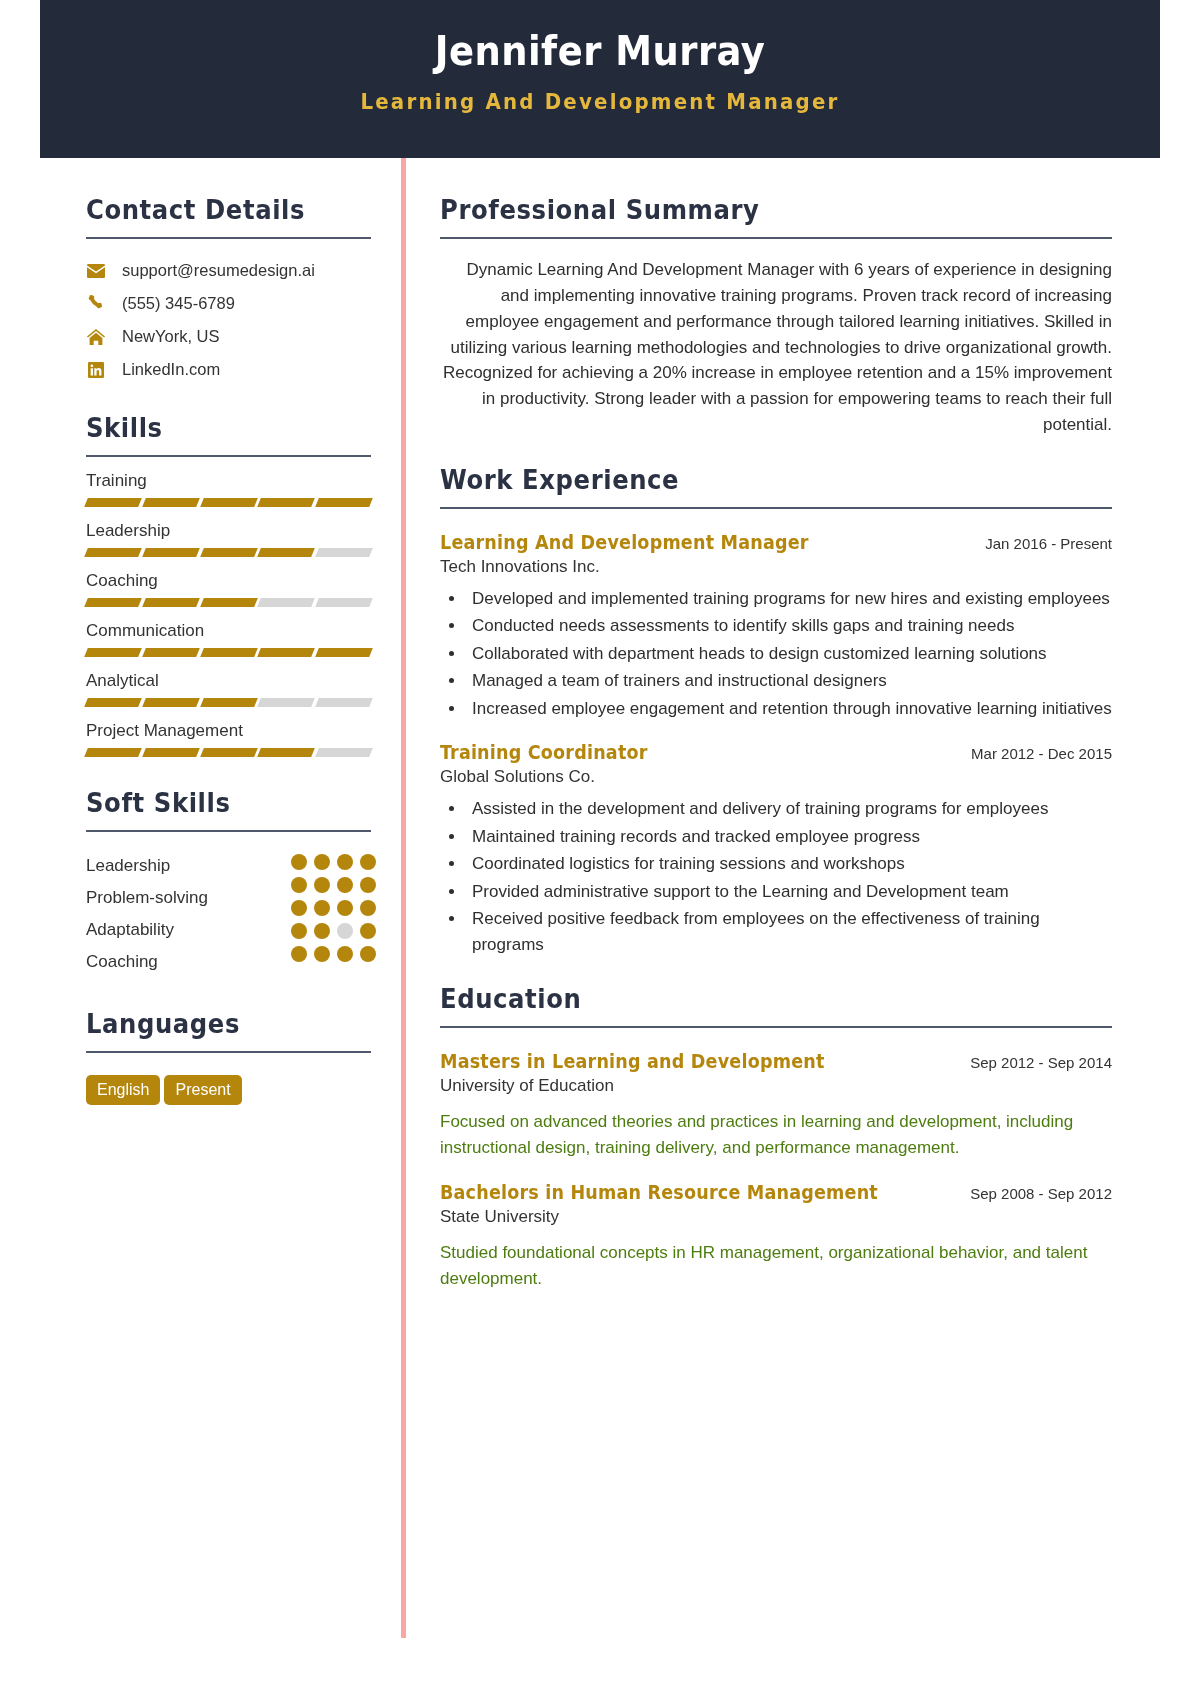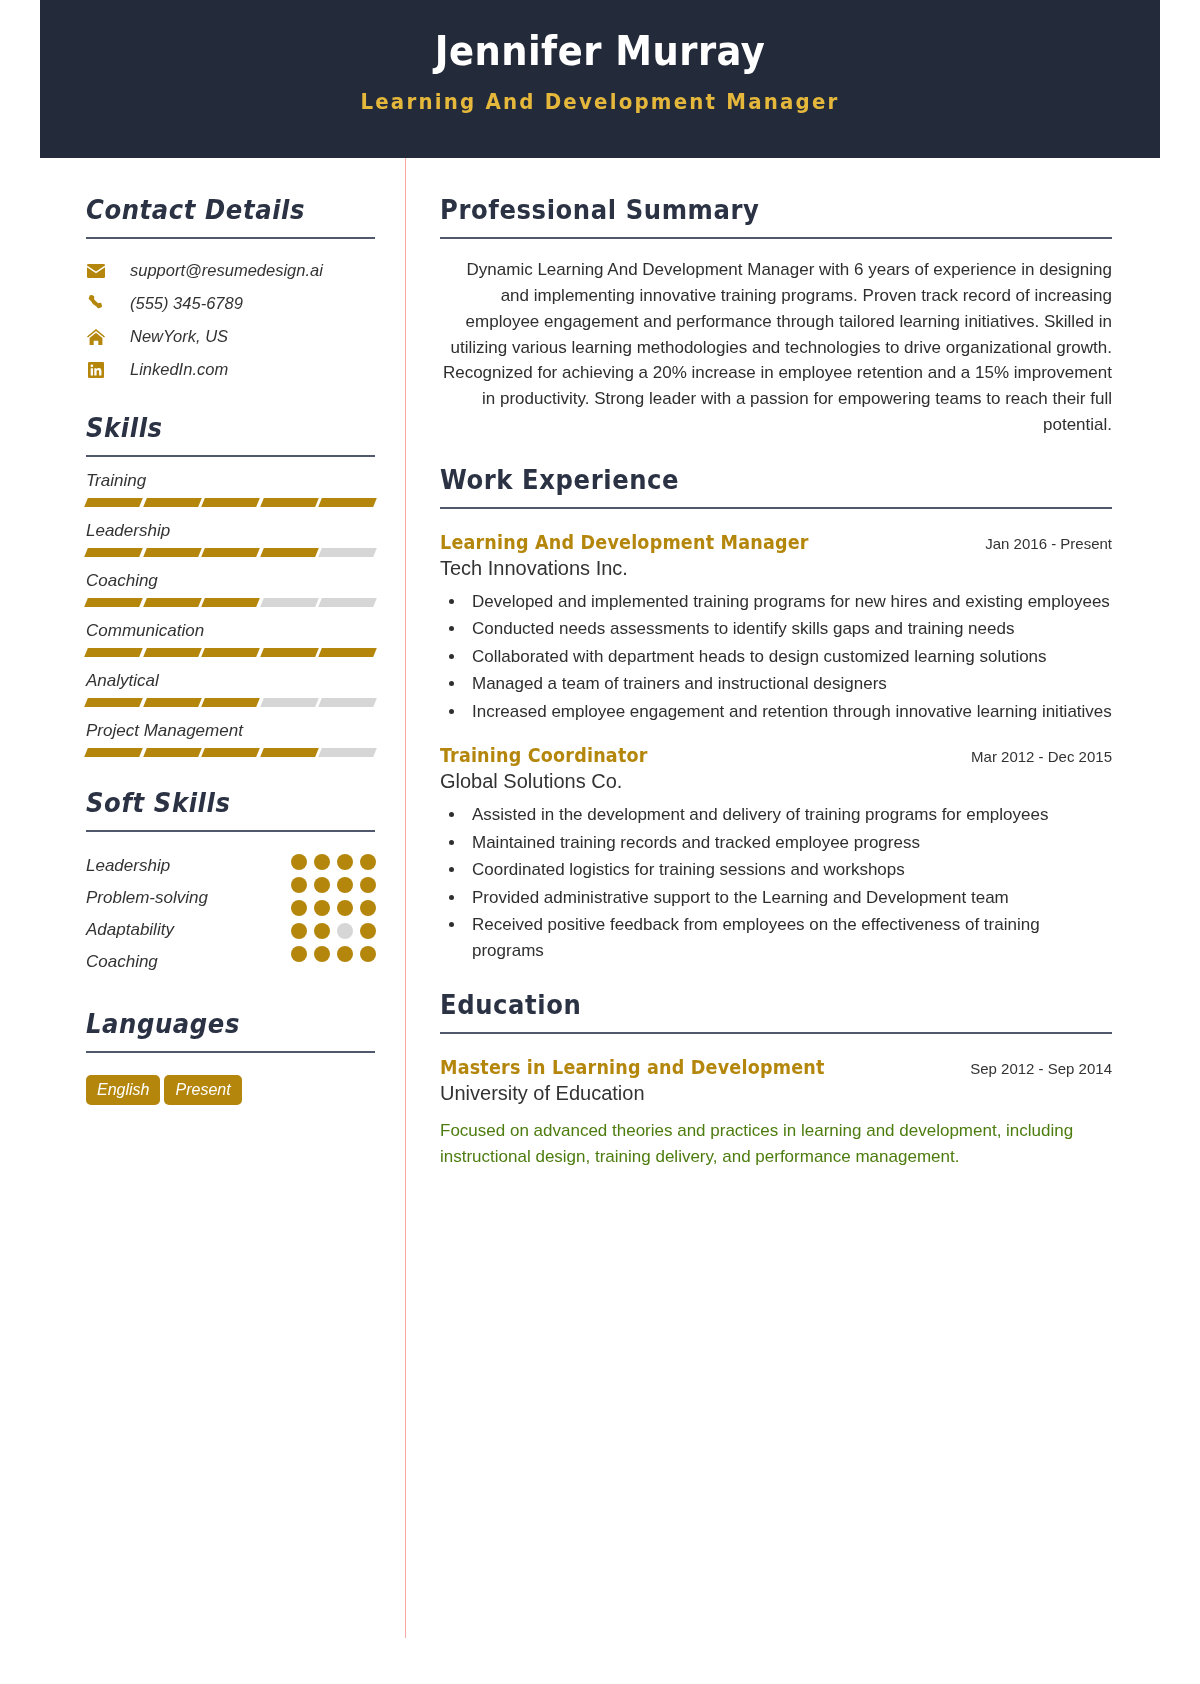--- a/index.html
+++ b/index.html
@@ -49,22 +49,21 @@
   
   .body {
     display: flex;
     align-items: stretch;
     min-height: 1480px;
   }
   .sidebar {
     width: 366px;
     flex: 0 0 366px;
     padding: 36px 30px 40px 46px;
-    border-right: 1px solid #fca5a5;
-    font-style: italic;
+    border-right: 5px solid #fca5a5;
   }
   .main {
     flex: 1 1 auto;
     padding: 36px 48px 40px 34px;
   }
 
   
   .sec-h {
     font-family: "DejaVu Sans Condensed", "Liberation Sans Narrow", "Liberation Sans", sans-serif;
     font-stretch: condensed;
@@ -78,21 +77,21 @@
     margin-top: 12px;
   }
   .sec-block { margin-bottom: 30px; }
   .sec-block-main { margin-bottom: 26px; }
 
   
   .contact-list { margin-top: 20px; }
   .contact-row {
     display: flex;
     align-items: center;
-    gap: 24px;
+    gap: 16px;
     margin-bottom: 10px;
     font-size: 16.5px;
     color: #333333;
     line-height: 1.4;
   }
   .c-icon {
     width: 20px;
     flex: 0 0 20px;
     display: flex;
     align-items: center;
@@ -191,21 +190,21 @@
     letter-spacing: 0.2px;
   }
   .entry-date {
     font-size: 15px;
     color: #333333;
     white-space: nowrap;
     flex: 0 0 auto;
   }
   .entry-org {
     margin-top: 3px;
-    font-size: 20px;
+    font-size: 17px;
     color: #333333;
   }
   .bullets {
     margin: 9px 0 0 26px;
     padding: 0;
   }
   .bullets li {
     font-size: 17px;
     line-height: 1.5;
     color: #2f2f2f;
@@ -446,18 +445,26 @@
         <div class="sec-rule"></div>
         <div id="edu-list">
             <div class="entry">
               <div class="entry-head">
                 <div class="entry-title">Masters in Learning and Development</div>
                 <div class="entry-date">Sep 2012 - Sep 2014</div>
               </div>
               <div class="entry-org">University of Education</div>
               <p class="entry-desc">Focused on advanced theories and practices in learning and development, including instructional design, training delivery, and performance management.</p>
             </div>
+            <div class="entry">
+              <div class="entry-head">
+                <div class="entry-title">Bachelors in Human Resource Management</div>
+                <div class="entry-date">Sep 2008 - Sep 2012</div>
+              </div>
+              <div class="entry-org">State University</div>
+              <p class="entry-desc">Studied foundational concepts in HR management, organizational behavior, and talent development.</p>
+            </div>
           </div>
       </div>
 
     </div>
   </div>
 </div>
 
 </body></html>

